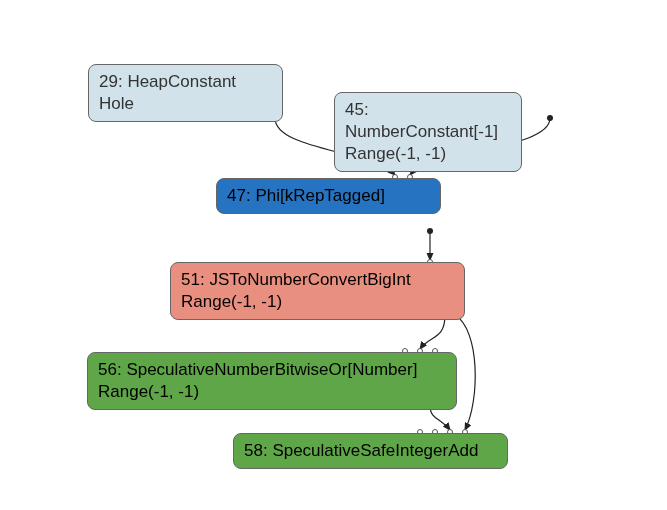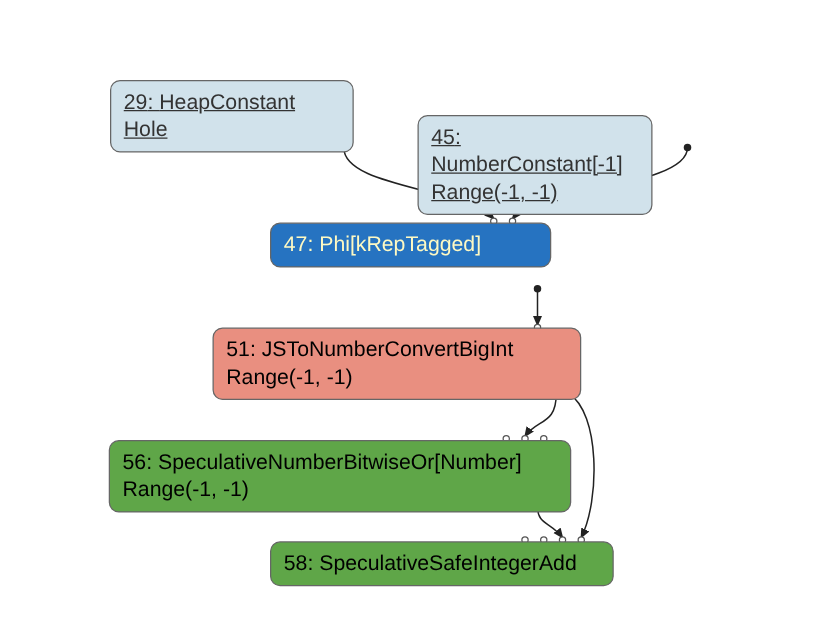--- a/index.html
+++ b/index.html
@@ -14,25 +14,24 @@
     .node {
       position: absolute;
       border: 1px solid #666;
       border-radius: 8px;
       padding: 6px 10px;
       line-height: 1.3;
     }
     .node-lightblue {
       background: #d1e2eb;
       color: #333;
-      text-decoration: underline;
     }
     .node-blue {
       background: #2673c1;
-      color: #fef9c3;
+      color: #000000;
     }
     .node-salmon {
       background: #e98f80;
       color: #000000;
     }
     .node-green {
       background: #5fa648;
       color: #000000;
     }
     .edges {
@@ -100,15 +99,15 @@
 <div class="node node-salmon" style="left:170px; top:262px; width:295px;">
   <span>51</span>: <span>JSToNumberConvertBigInt</span><br>
   <span>Range(-1, -1)</span>
 </div>
 
 <div class="node node-green" style="left:87px; top:352px; width:370px;">
   <span>56</span>: <span>SpeculativeNumberBitwiseOr[Number]</span><br>
   <span>Range(-1, -1)</span>
 </div>
 
-<div class="node node-green" style="left:216px; top:433px; width:275px;">
+<div class="node node-green" style="left:233px; top:433px; width:275px;">
   <span>58</span>: <span>SpeculativeSafeIntegerAdd</span><br>
 </div>
 
 </body></html>

